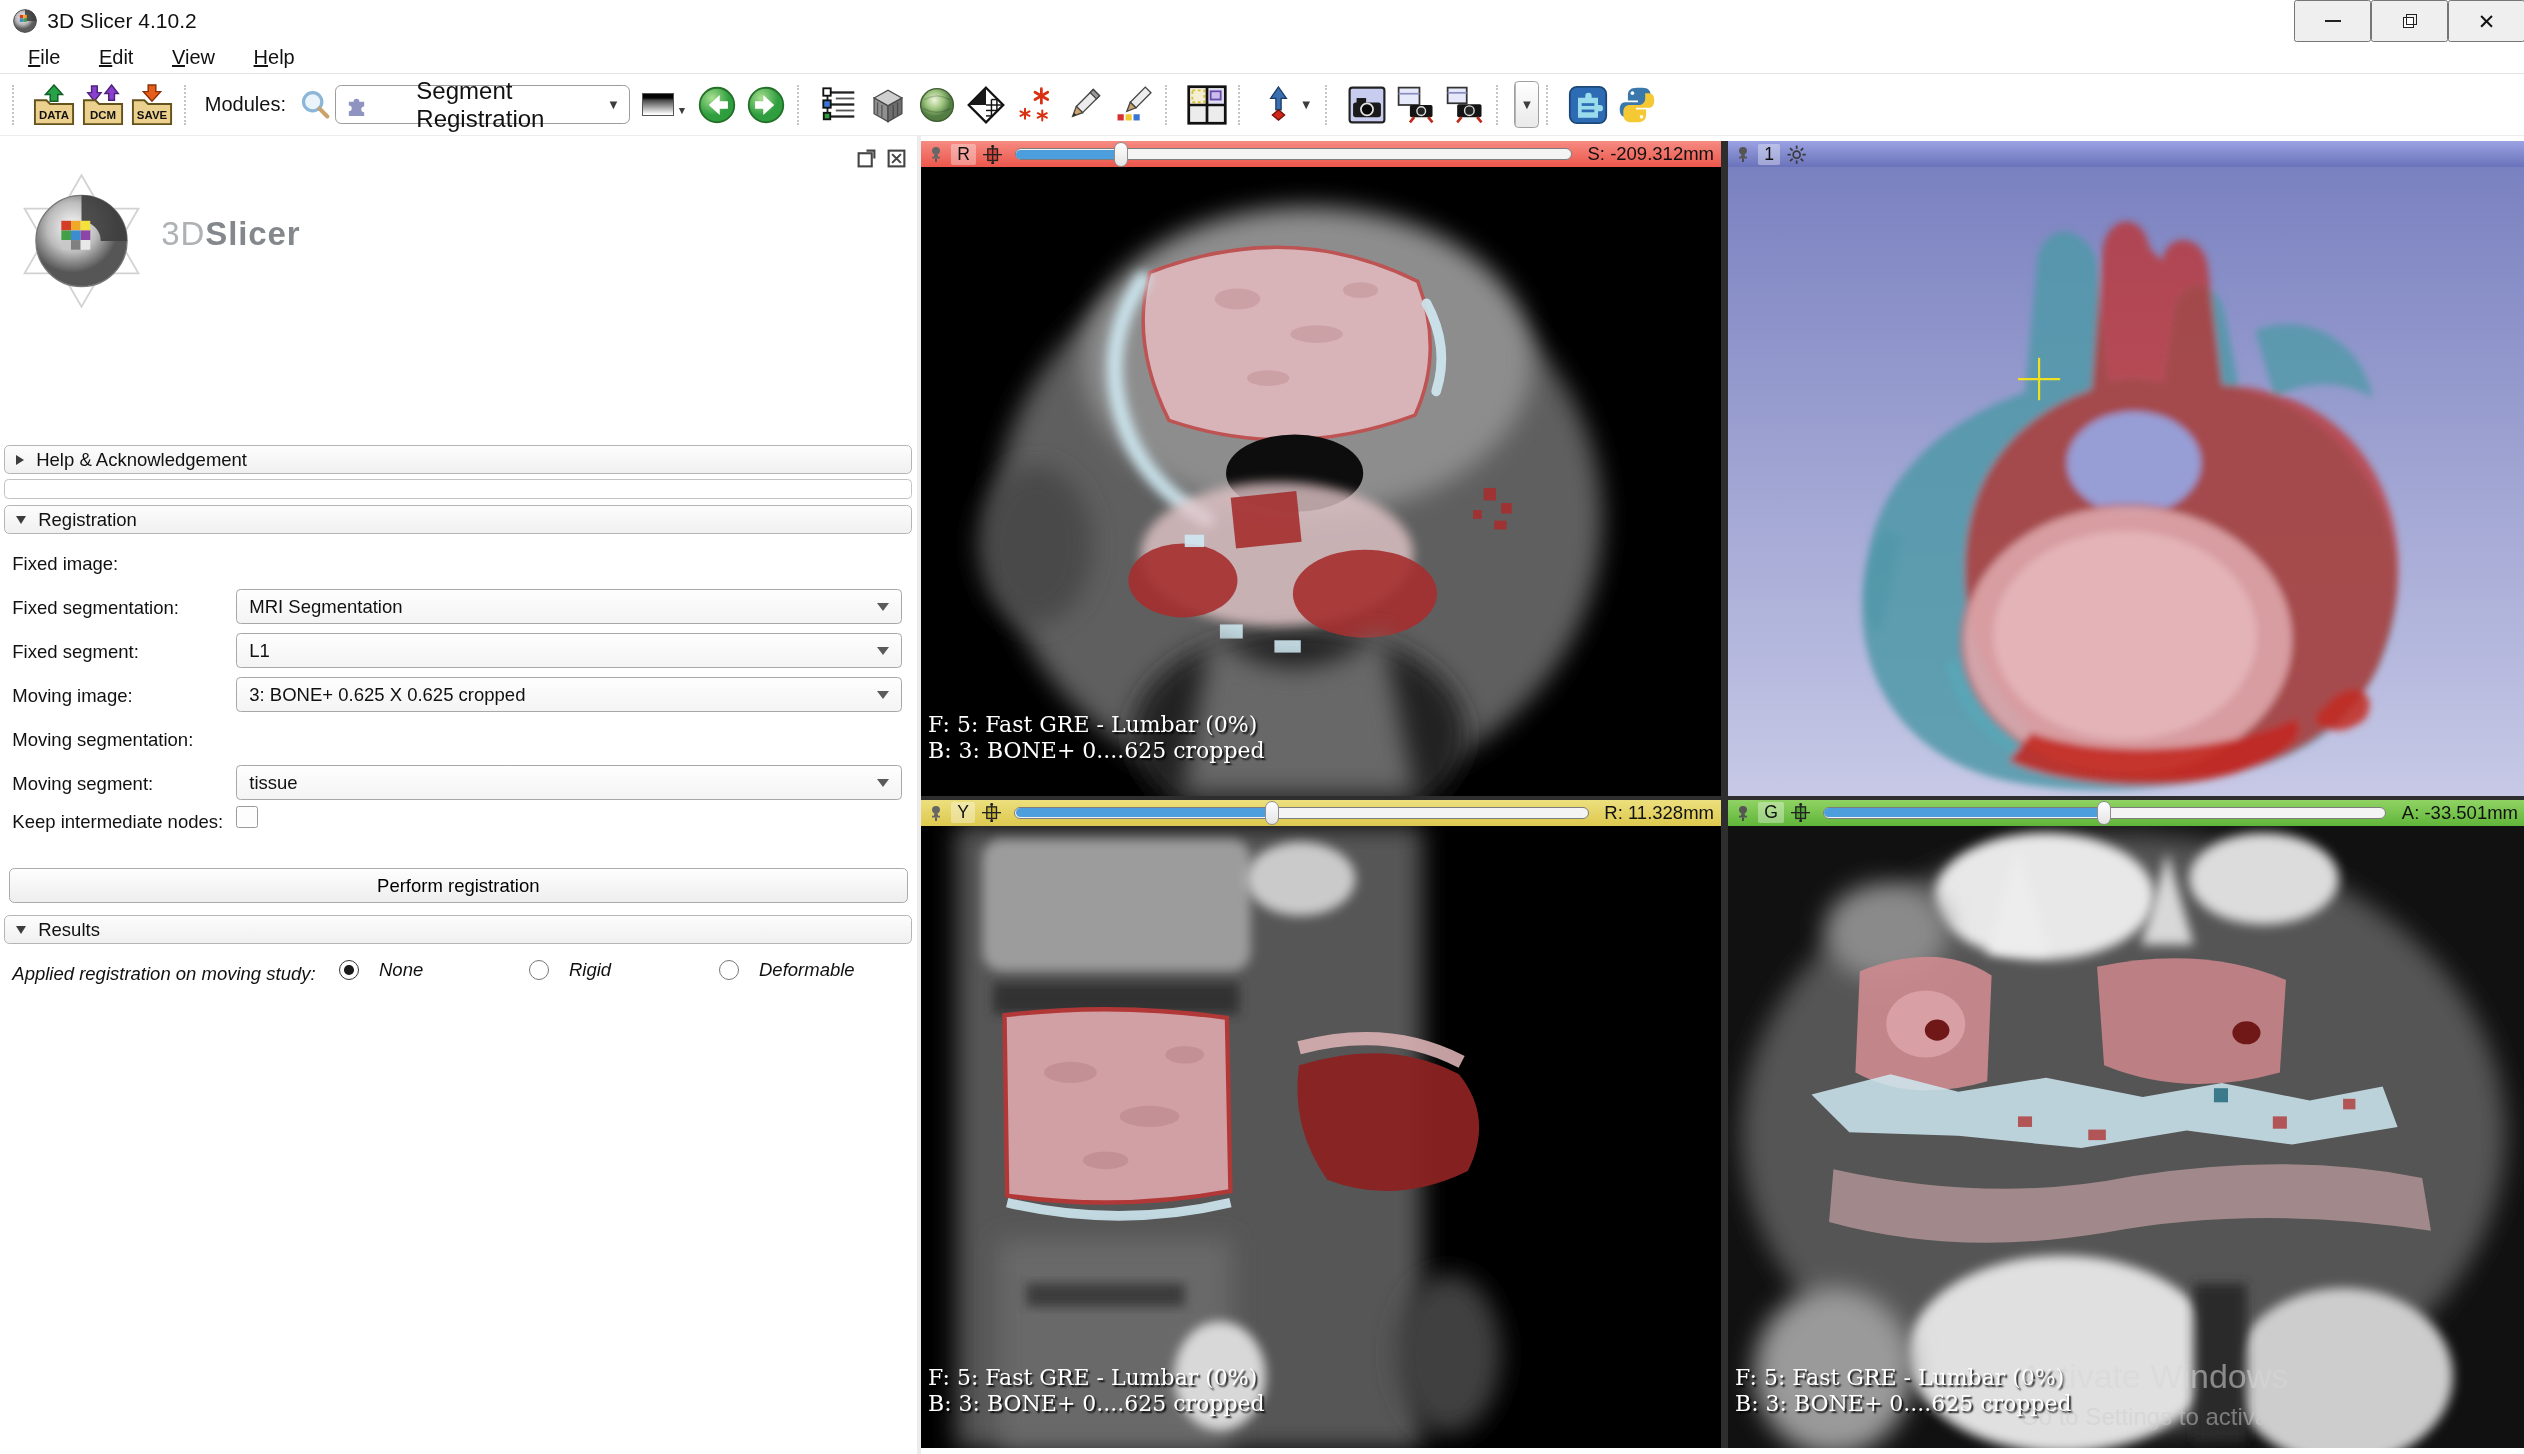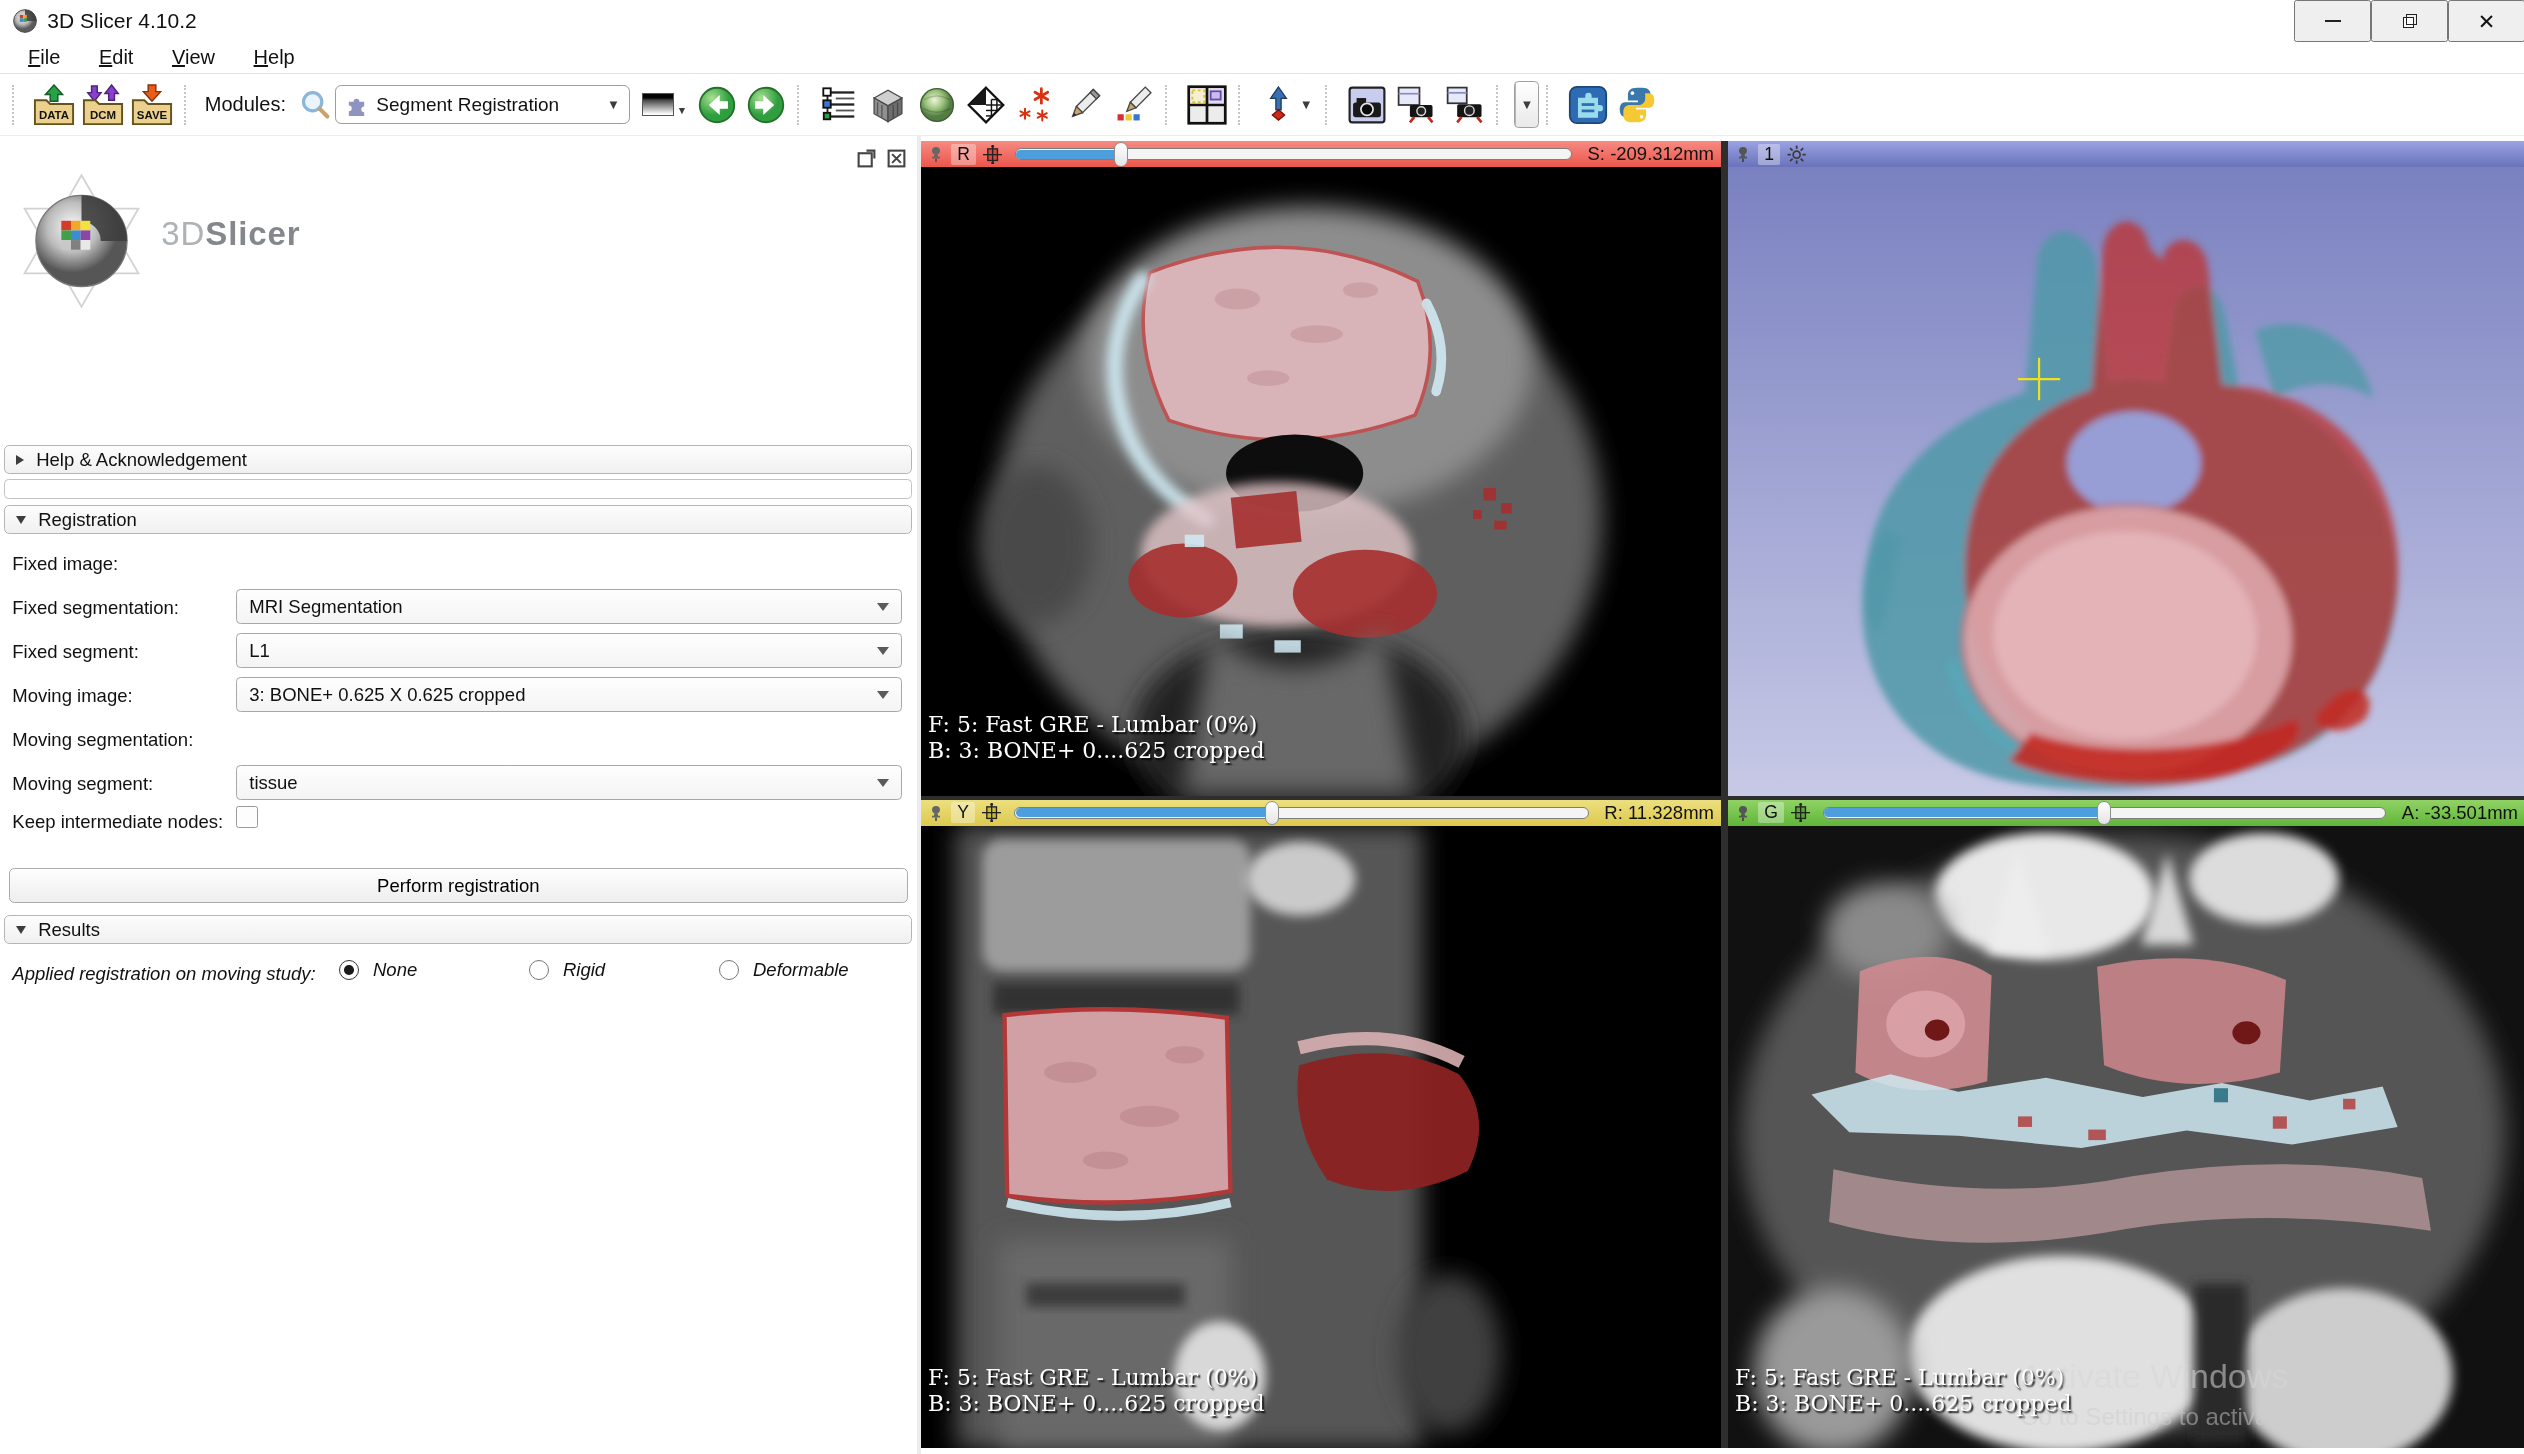--- a/index.html
+++ b/index.html
@@ -22,21 +22,21 @@
   .menubar { height:32px; display:flex; align-items:center; padding-left:8.8px; background:#fff; border-bottom:0.9px solid #e3e3e3; }
   .menu-item { display:inline-block; font-size:20px; padding:1.8px 19.3px; }
   .menu-item::first-letter { text-decoration:underline; }
 
   
   .toolbar { height:62px; display:flex; align-items:center; padding:0 5.3px; background:#fff; border-bottom:0.9px solid #ededed; }
   .sep { width:7px; height:40px; border-left:2.6px dotted #c4c4c4; margin:0 10.5px 0 7px; }
   .ib { width:49px; height:49px; display:flex; align-items:center; justify-content:center; background:transparent; border:none; }
   .modules-label { font-size:20px; margin:0 8.8px 0 3.5px; }
   .combo-modules { display:flex; align-items:center; gap:8.8px; width:295px; height:39px; border:1.8px solid #9c9c9c; border-radius:6.2px; background:#fff; padding:0 8.8px; }
-  .combo-modules .txt { font-size:19px; flex:1; }
+  .combo-modules .txt { font-size:24px; flex:1;margin-left:40px; }
   .dd { font-size:13px; color:#3c3c3c; }
   .gradbtn { display:flex; align-items:flex-end; gap:2.6px; background:none; border:none; }
   .gradswatch { width:32px; height:23px; border:0.9px solid #555; background:linear-gradient(#050505 0 18%, #4a4a4a 30%, #ffffff 96%); }
   .crossbtn { display:flex; align-items:center; border:0.9px solid #a0a0a0; border-radius:4.4px; background:linear-gradient(#ffffff,#e9e9e9); height:47px; }
   .crossbtn .main { padding:0 7px; }
   .crossbtn .ddp { width:23px; height:100%; display:flex; align-items:center; justify-content:center; border-left:0.9px solid #b5b5b5; }
 
   
   .main { position:absolute; top:136px; left:0; right:0; bottom:0; }
   .panel { position:absolute; left:0; top:0; width:917px; height:1318px; background:#fff;padding-left:28px; }
@@ -57,21 +57,21 @@
 
   .flabel { position:absolute; left:12.3px; font-size:18.5px; white-space:nowrap; }
   .combo { position:absolute; left:236px; width:666px; height:35px; border:0.9px solid #a8a8a8; border-radius:4.4px; background:linear-gradient(#fefefe,#f4f4f4); display:flex; align-items:center; padding:0 12.3px; font-size:18.5px; }
   .combo .cv { flex:1; white-space:nowrap; overflow:hidden; }
   .combo .ca { width:0; height:0; border-top:8.8px solid #5a5a5a; border-left:6.2px solid transparent; border-right:6.2px solid transparent; }
   .checkbox { position:absolute; left:236px; width:22px; height:22px; border:0.9px solid #9a9a9a; border-radius:2.6px; background:#fdfdfd; }
 
   .bigbtn { position:absolute; left:8.8px; top:732px; width:899px; height:35px; border:0.9px solid #ababab; border-radius:5.3px; background:linear-gradient(#fefefe,#eeeeee); font-size:18.5px; font-family:"Liberation Sans",sans-serif; }
 
   .radiorow { position:absolute; top:823px; left:0; width:1012px; height:28px;font-style:italic; }
-  .radio-item { position:absolute; display:flex; align-items:center; gap:14px; font-size:18.5px; }
+  .radio-item { position:absolute; display:flex; align-items:center; gap:20px; font-size:18.5px; }
   .rcirc { width:20px; height:20px; border:0.9px solid #777; border-radius:50%; background:#fff; position:relative; }
   .rcirc.checked { border-color:#333; }
   .rcirc.checked::after { content:""; position:absolute; left:4.4px; top:4.4px; width:9.7px; height:9.7px; border-radius:50%; background:#1a1a1a; }
 
   
   .viewgrid { position:absolute; left:921px; top:5.3px; width:1604px; height:1307px; display:grid; grid-template-columns:800px 797px; grid-template-rows:655px 649px; column-gap:7px; row-gap:3.5px; background:#2e2e2e; }
   .view { display:flex; flex-direction:column; overflow:hidden; }
   .vbar { height:26px; display:flex; align-items:center; gap:7px; padding:0 7px; flex:none; }
   .vbar.red { background:linear-gradient(#f58b82,#ec564b); }
   .vbar.yellow { background:linear-gradient(#ecdf7e,#ddc94e); }

